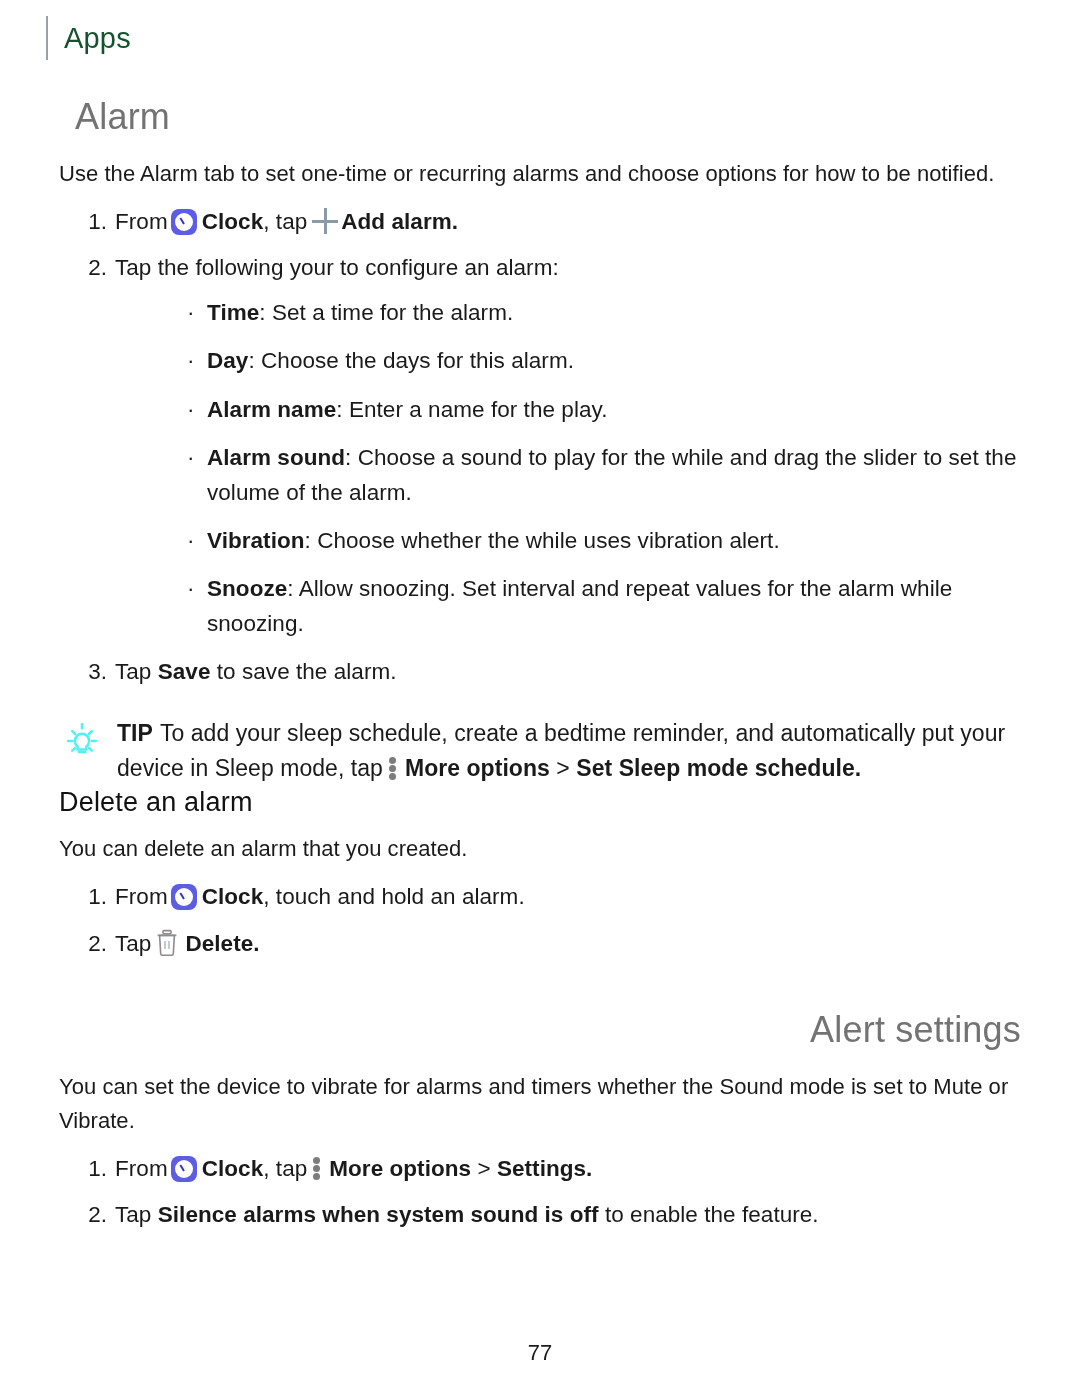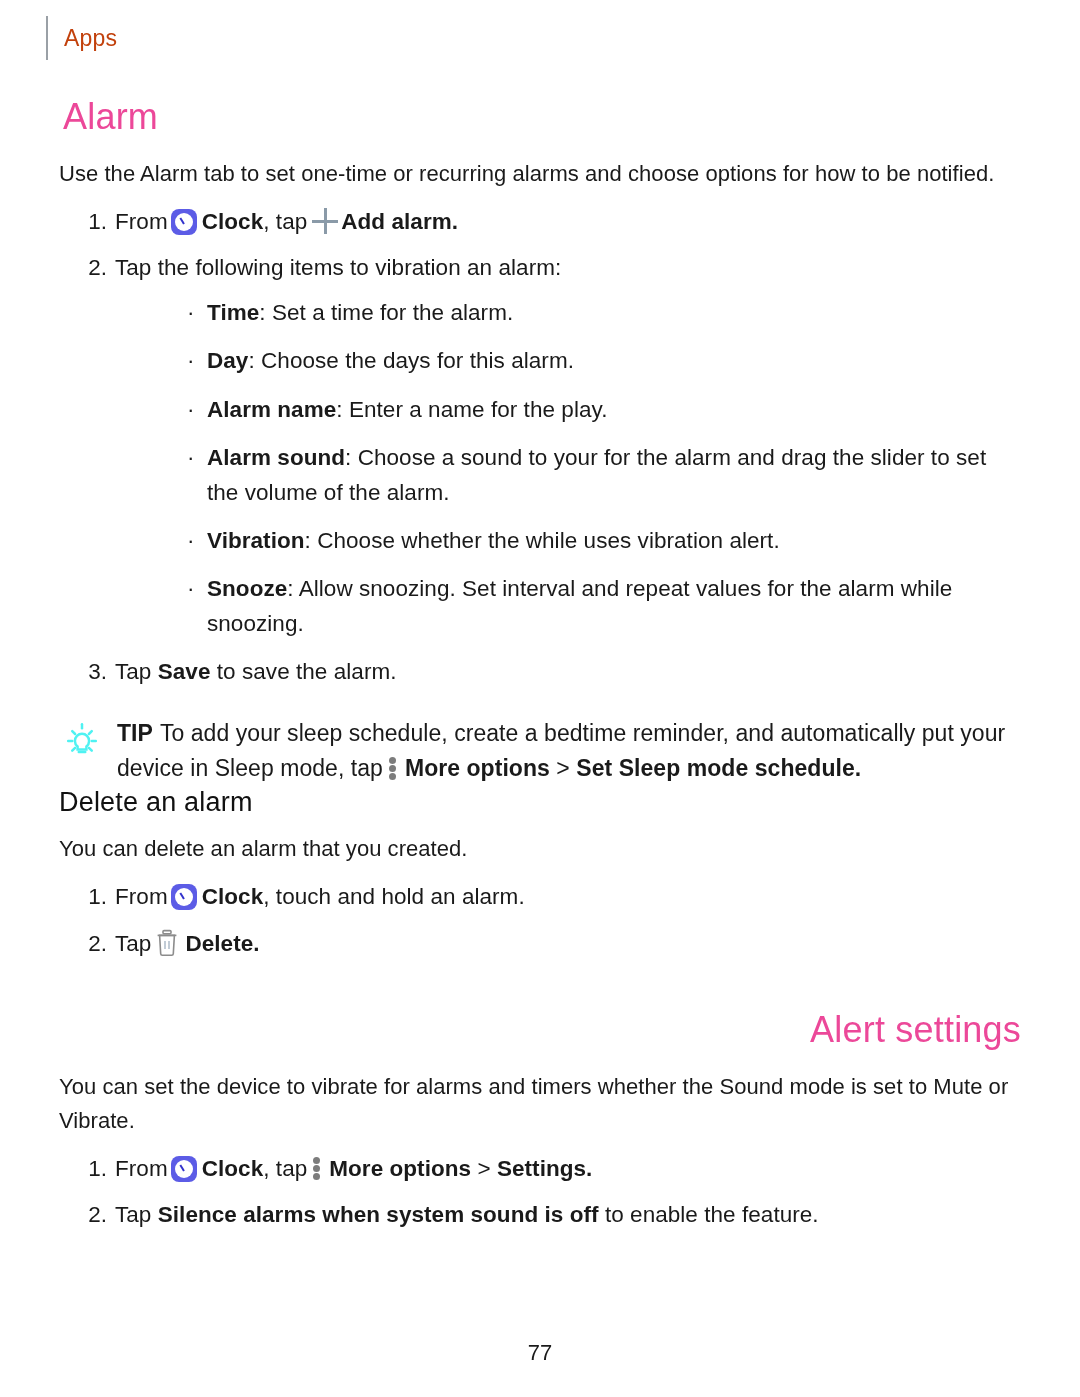--- a/index.html
+++ b/index.html
@@ -26,39 +26,39 @@
     align-items: center;
     height: 44px;
   }
   .header-rule {
     width: 2px;
     height: 44px;
     background: #9aa0a6;
     margin-right: 16px;
   }
   .header-label {
-    font-size: 23px;
-    color: #c2410c;
+    font-size: 29px;
+    color: #14532d;
     letter-spacing: 0.2px;
     line-height: 1;
   }
 
   
   .content {
     position: absolute;
     top: 96px;
     left: 59px;
     width: 962px;
   }
 
   h1.section-title {
     font-size: 36px;
     font-weight: 400;
-    color: #ec4899;
-    margin: 0 0 20px 4px;
+    color: #737373;
+    margin: 0 0 20px 16px;
     letter-spacing: 0.2px;
     line-height: 1.15;
   }
 
   h2.sub-title {
     font-size: 27px;
     font-weight: 400;
     color: #111111;
     margin: 0 0 14px 0;
     letter-spacing: 0.2px;
@@ -238,34 +238,34 @@
 
   <p class="body-text">Use the Alarm tab to set one-time or recurring alarms and choose options for how to be notified.</p>
 
   <ol class="steps">
 
     <li>
       <span class="num">1.</span><span>From</span><span class="inline-icon clock-icon"></span><b>Clock</b><span>, tap</span><span class="inline-icon plus-icon"></span><b>Add alarm.</b>
     </li>
 
     <li>
-      <span class="num">2.</span><span>Tap the following items to vibration an alarm:</span>
+      <span class="num">2.</span><span>Tap the following your to configure an alarm:</span>
 
       <ul class="bullets">
         <li>
           <span class="dot">·</span><b>Time</b><span>: Set a time for the alarm.</span>
         </li>
         <li>
           <span class="dot">·</span><b>Day</b><span>: Choose the days for this alarm.</span>
         </li>
         <li>
           <span class="dot">·</span><b>Alarm name</b><span>: Enter a name for the play.</span>
         </li>
         <li>
-          <span class="dot">·</span><b>Alarm sound</b><span>: Choose a sound to your for the alarm and drag the slider to set the volume of the alarm.</span>
+          <span class="dot">·</span><b>Alarm sound</b><span>: Choose a sound to play for the while and drag the slider to set the volume of the alarm.</span>
         </li>
         <li>
           <span class="dot">·</span><b>Vibration</b><span>: Choose whether the while uses vibration alert.</span>
         </li>
         <li>
           <span class="dot">·</span><b>Snooze</b><span>: Allow snoozing. Set interval and repeat values for the alarm while snoozing.</span>
         </li>
       </ul>
     </li>
 

